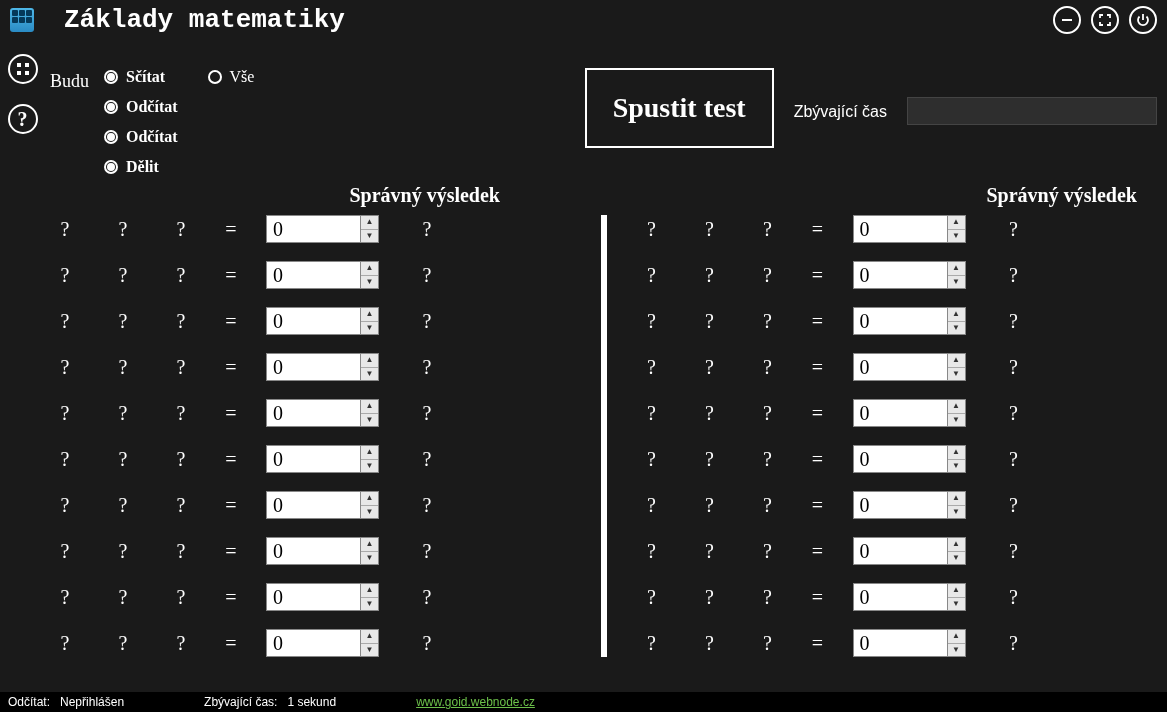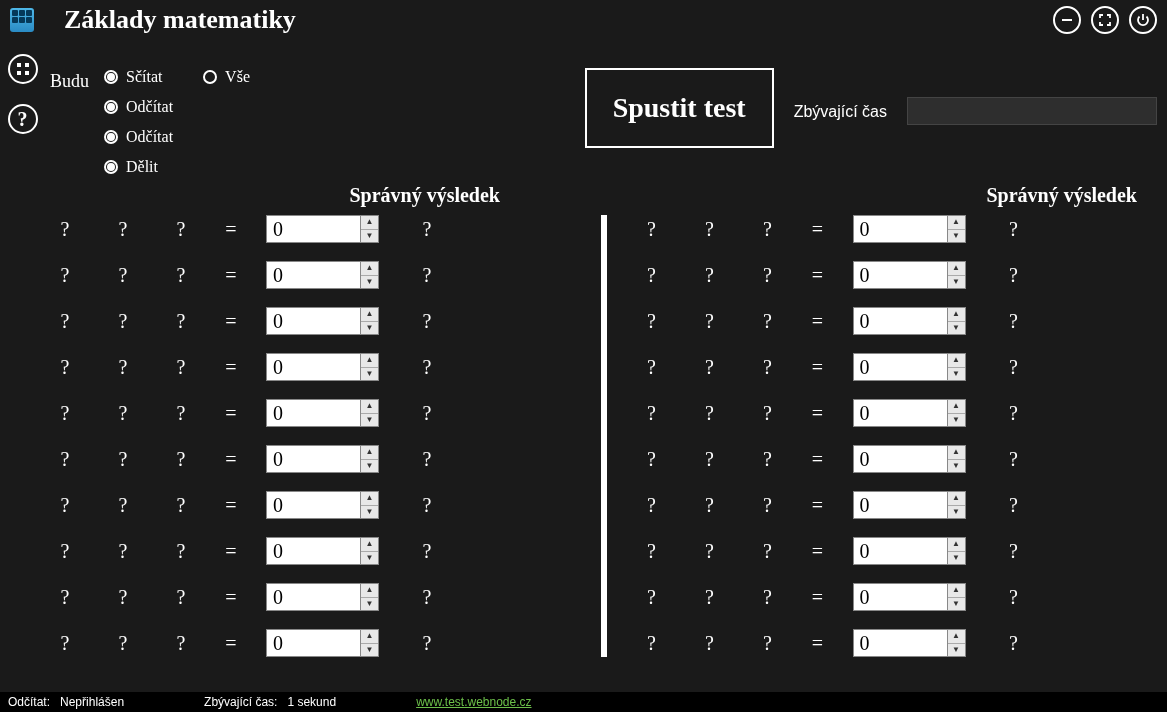--- a/index.html
+++ b/index.html
@@ -24,21 +24,21 @@
   background: linear-gradient(#4eb8e8,#2a8bc4);
   border-radius: 3px;
   display: grid;
   grid-template-columns: repeat(3,1fr);
   grid-template-rows: repeat(3,1fr);
   gap: 1px;
   padding: 2px;
 }
 .app-icon span { background:#05395a; border-radius:1px; }
 .title {
-  font-family: Liberation Serif, serif;
+  font-family: Liberation Mono, monospace;
   font-size: 26px;
   font-weight: bold;
   margin-left: 30px;
   flex: 1;
 }
 .win-controls { display:flex; gap:10px; }
 .win-btn {
   width: 28px; height: 28px;
   border: 2px solid #fff;
   border-radius: 50%;
@@ -71,21 +71,21 @@
   display:flex;
   align-items:flex-start;
   padding:8px 0;
 }
 .budu-label {
   font-family:'Comic Sans MS',cursive;
   font-size:18px;
   margin-right:15px;
   margin-top:3px;
 }
-.radio-col { display:flex; flex-direction:column; gap:12px; margin-right:30px; }
+.radio-col { display:flex; flex-direction:column; gap:12px; margin-right:30px;font-weight:bold; }
 .radio-col2 { display:flex; flex-direction:column; gap:12px; margin-right:30px; }
 .radio-item { display:flex; align-items:center; gap:8px; font-family:'Comic Sans MS',cursive; font-size:16px; }
 .radio-dot {
   width:14px; height:14px; border-radius:50%;
   border:2px solid #fff; display:inline-flex;
   align-items:center; justify-content:center;
 }
 .radio-dot.filled::after { content:''; width:8px; height:8px; background:#fff; border-radius:50%; }
 .start-btn {
   border:2px solid #fff;
@@ -570,14 +570,14 @@
   </div>
 </div>
 
 <div class="statusbar">
   <span>Odčítat:</span>
   <span>Nepřihlášen</span>
   <span style="width:60px"></span>
   <span>Zbývající čas:</span>
   <span>1 sekund</span>
   <span style="width:60px"></span>
-  <a href="#">www.test.webnode.cz</a>
+  <a href="#">www.goid.webnode.cz</a>
 </div>
 
 </body></html>

